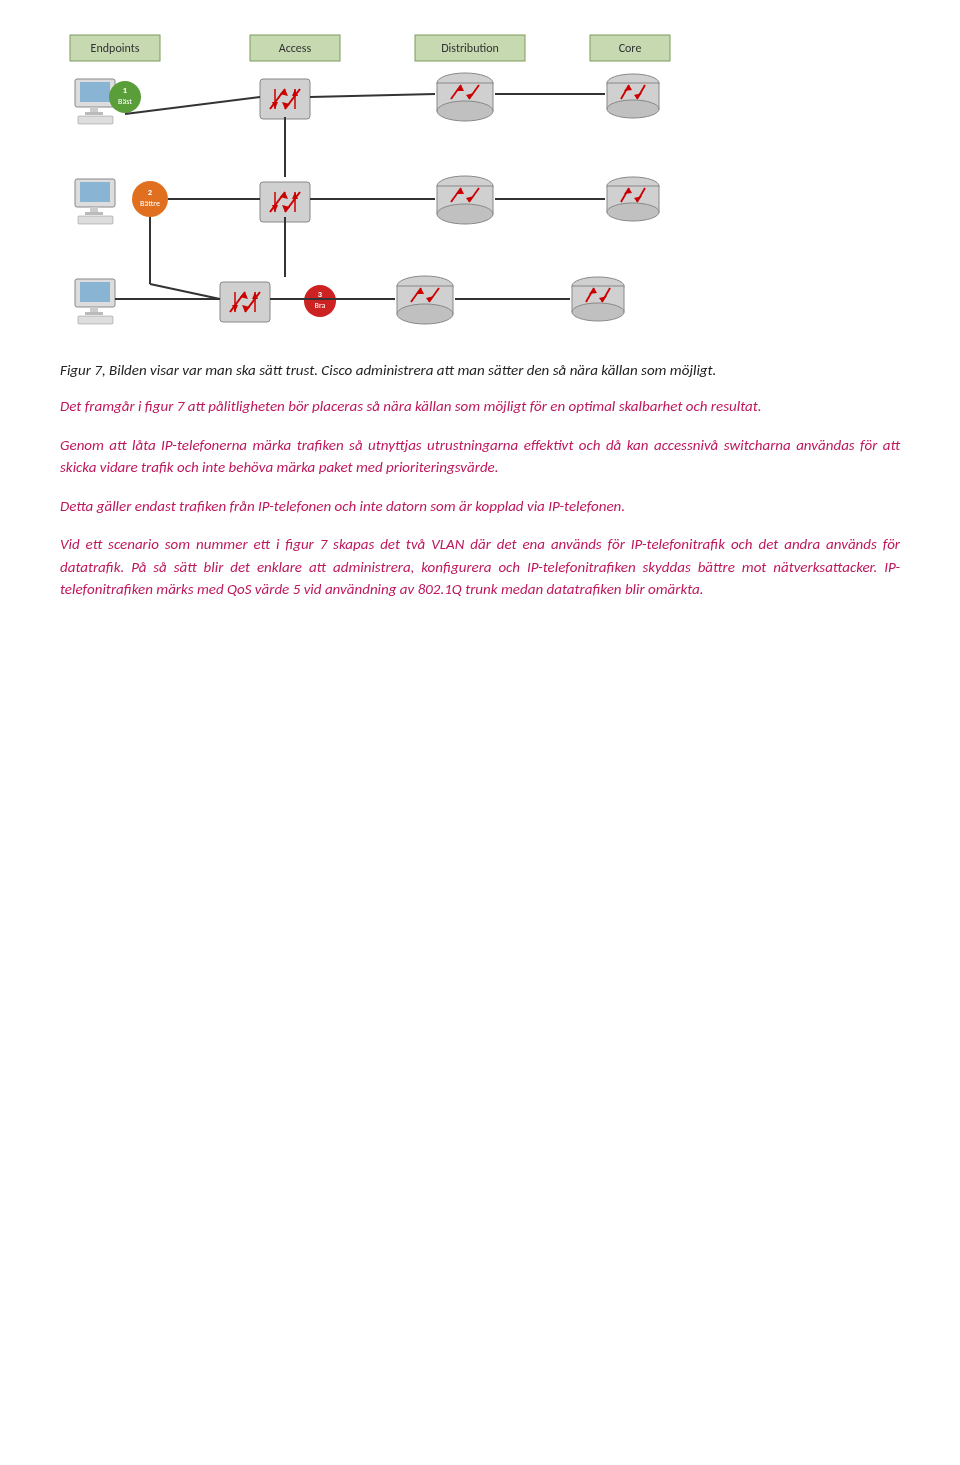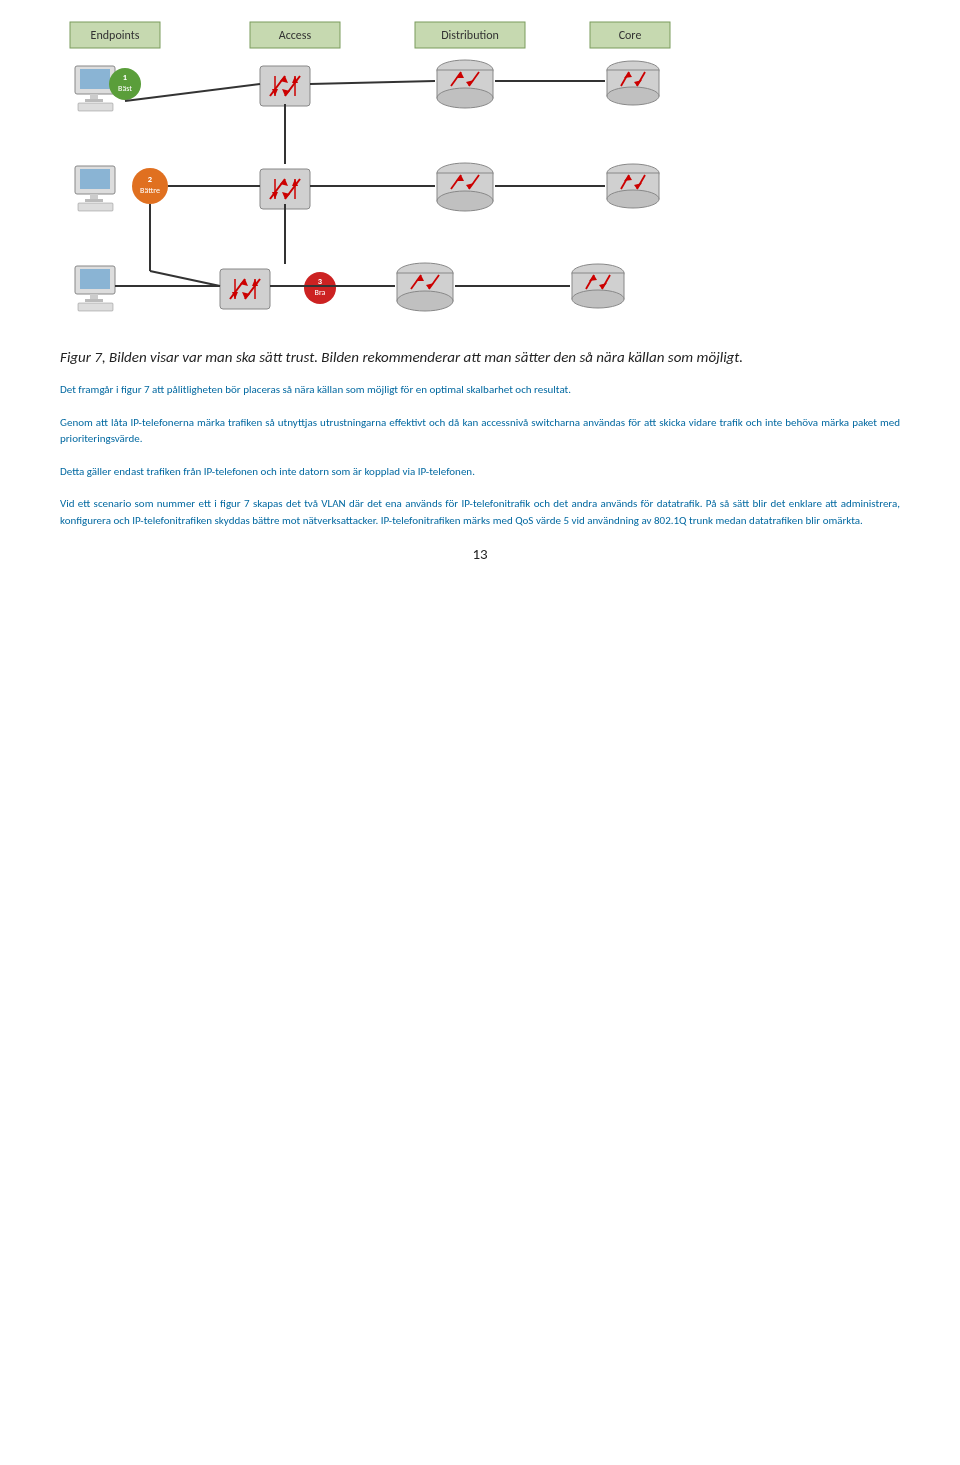--- a/index.html
+++ b/index.html
@@ -5,44 +5,45 @@
     * { margin: 0; padding: 0; box-sizing: border-box; }
     body {
       background: #fff;
       font-family: Calibri, Arial, sans-serif;
       font-size: 15px;
       color: #222;
       width: 960px;
     }
 
     .page {
-      padding: 16px 60px 40px 60px;
+      padding: 29px 60px 40px 60px;
     }
 
     
     .diagram-container {
       width: 100%;
       margin-bottom: 18px;
       position: relative;
     }
 
     
     .caption {
       font-style: italic;
       margin-bottom: 16px;
       font-size: 15px;
       color: #222;
     }
 
     .para {
       margin-bottom: 16px;
-      font-size: 11px;
+      font-size: 15px;
       line-height: 1.5;
-      color: #0369a1;
+      color: #be185d;
       text-align: justify;
+      font-style: italic;
     }
 
     .page-number {
       text-align: center;
       font-size: 15px;
       margin-top: 10px;
       color: #222;
     }
   </style>
 </head>
@@ -218,29 +219,28 @@
       <line x1="55" y1="270" x2="160" y2="270" stroke="#333" stroke-width="2"></line>
       <line x1="210" y1="270" x2="335" y2="270" stroke="#333" stroke-width="2"></line>
       <line x1="395" y1="270" x2="510" y2="270" stroke="#333" stroke-width="2"></line>
 
       <line x1="90" y1="188" x2="90" y2="255" stroke="#333" stroke-width="2"></line>
       <line x1="90" y1="255" x2="160" y2="270" stroke="#333" stroke-width="2"></line>
 
     </svg>
   </div>
 
-  <p class="caption">Figur 7, Bilden visar var man ska sätt trust. Bilden rekommenderar att man sätter den så nära källan som möjligt.</p>
+  <p class="caption">Figur 7, Bilden visar var man ska sätt trust. Cisco administrera att man sätter den så nära källan som möjligt.</p>
 
   <p class="para">
     <span>Det framgår i figur 7 att pålitligheten bör placeras så nära källan som möjligt för en optimal skalbarhet och resultat.</span>
   </p>
   <p class="para">
     <span>Genom att låta IP-telefonerna märka trafiken så utnyttjas utrustningarna effektivt och då kan accessnivå switcharna användas för att skicka vidare trafik och inte behöva märka paket med prioriteringsvärde.</span>
   </p>
   <p class="para">
     <span>Detta gäller endast trafiken från IP-telefonen och inte datorn som är kopplad via IP-telefonen.</span>
   </p>
   <p class="para">
     <span>Vid ett scenario som nummer ett i figur 7 skapas det två VLAN där det ena används för IP-telefonitrafik och det andra används för datatrafik. På så sätt blir det enklare att administrera, konfigurera och IP-telefonitrafiken skyddas bättre mot nätverksattacker. IP-telefonitrafiken märks med QoS värde 5 vid användning av 802.1Q trunk medan datatrafiken blir omärkta.</span>
   </p>
 
-  <div class="page-number">13</div>
 </div>
 
 </body></html>

